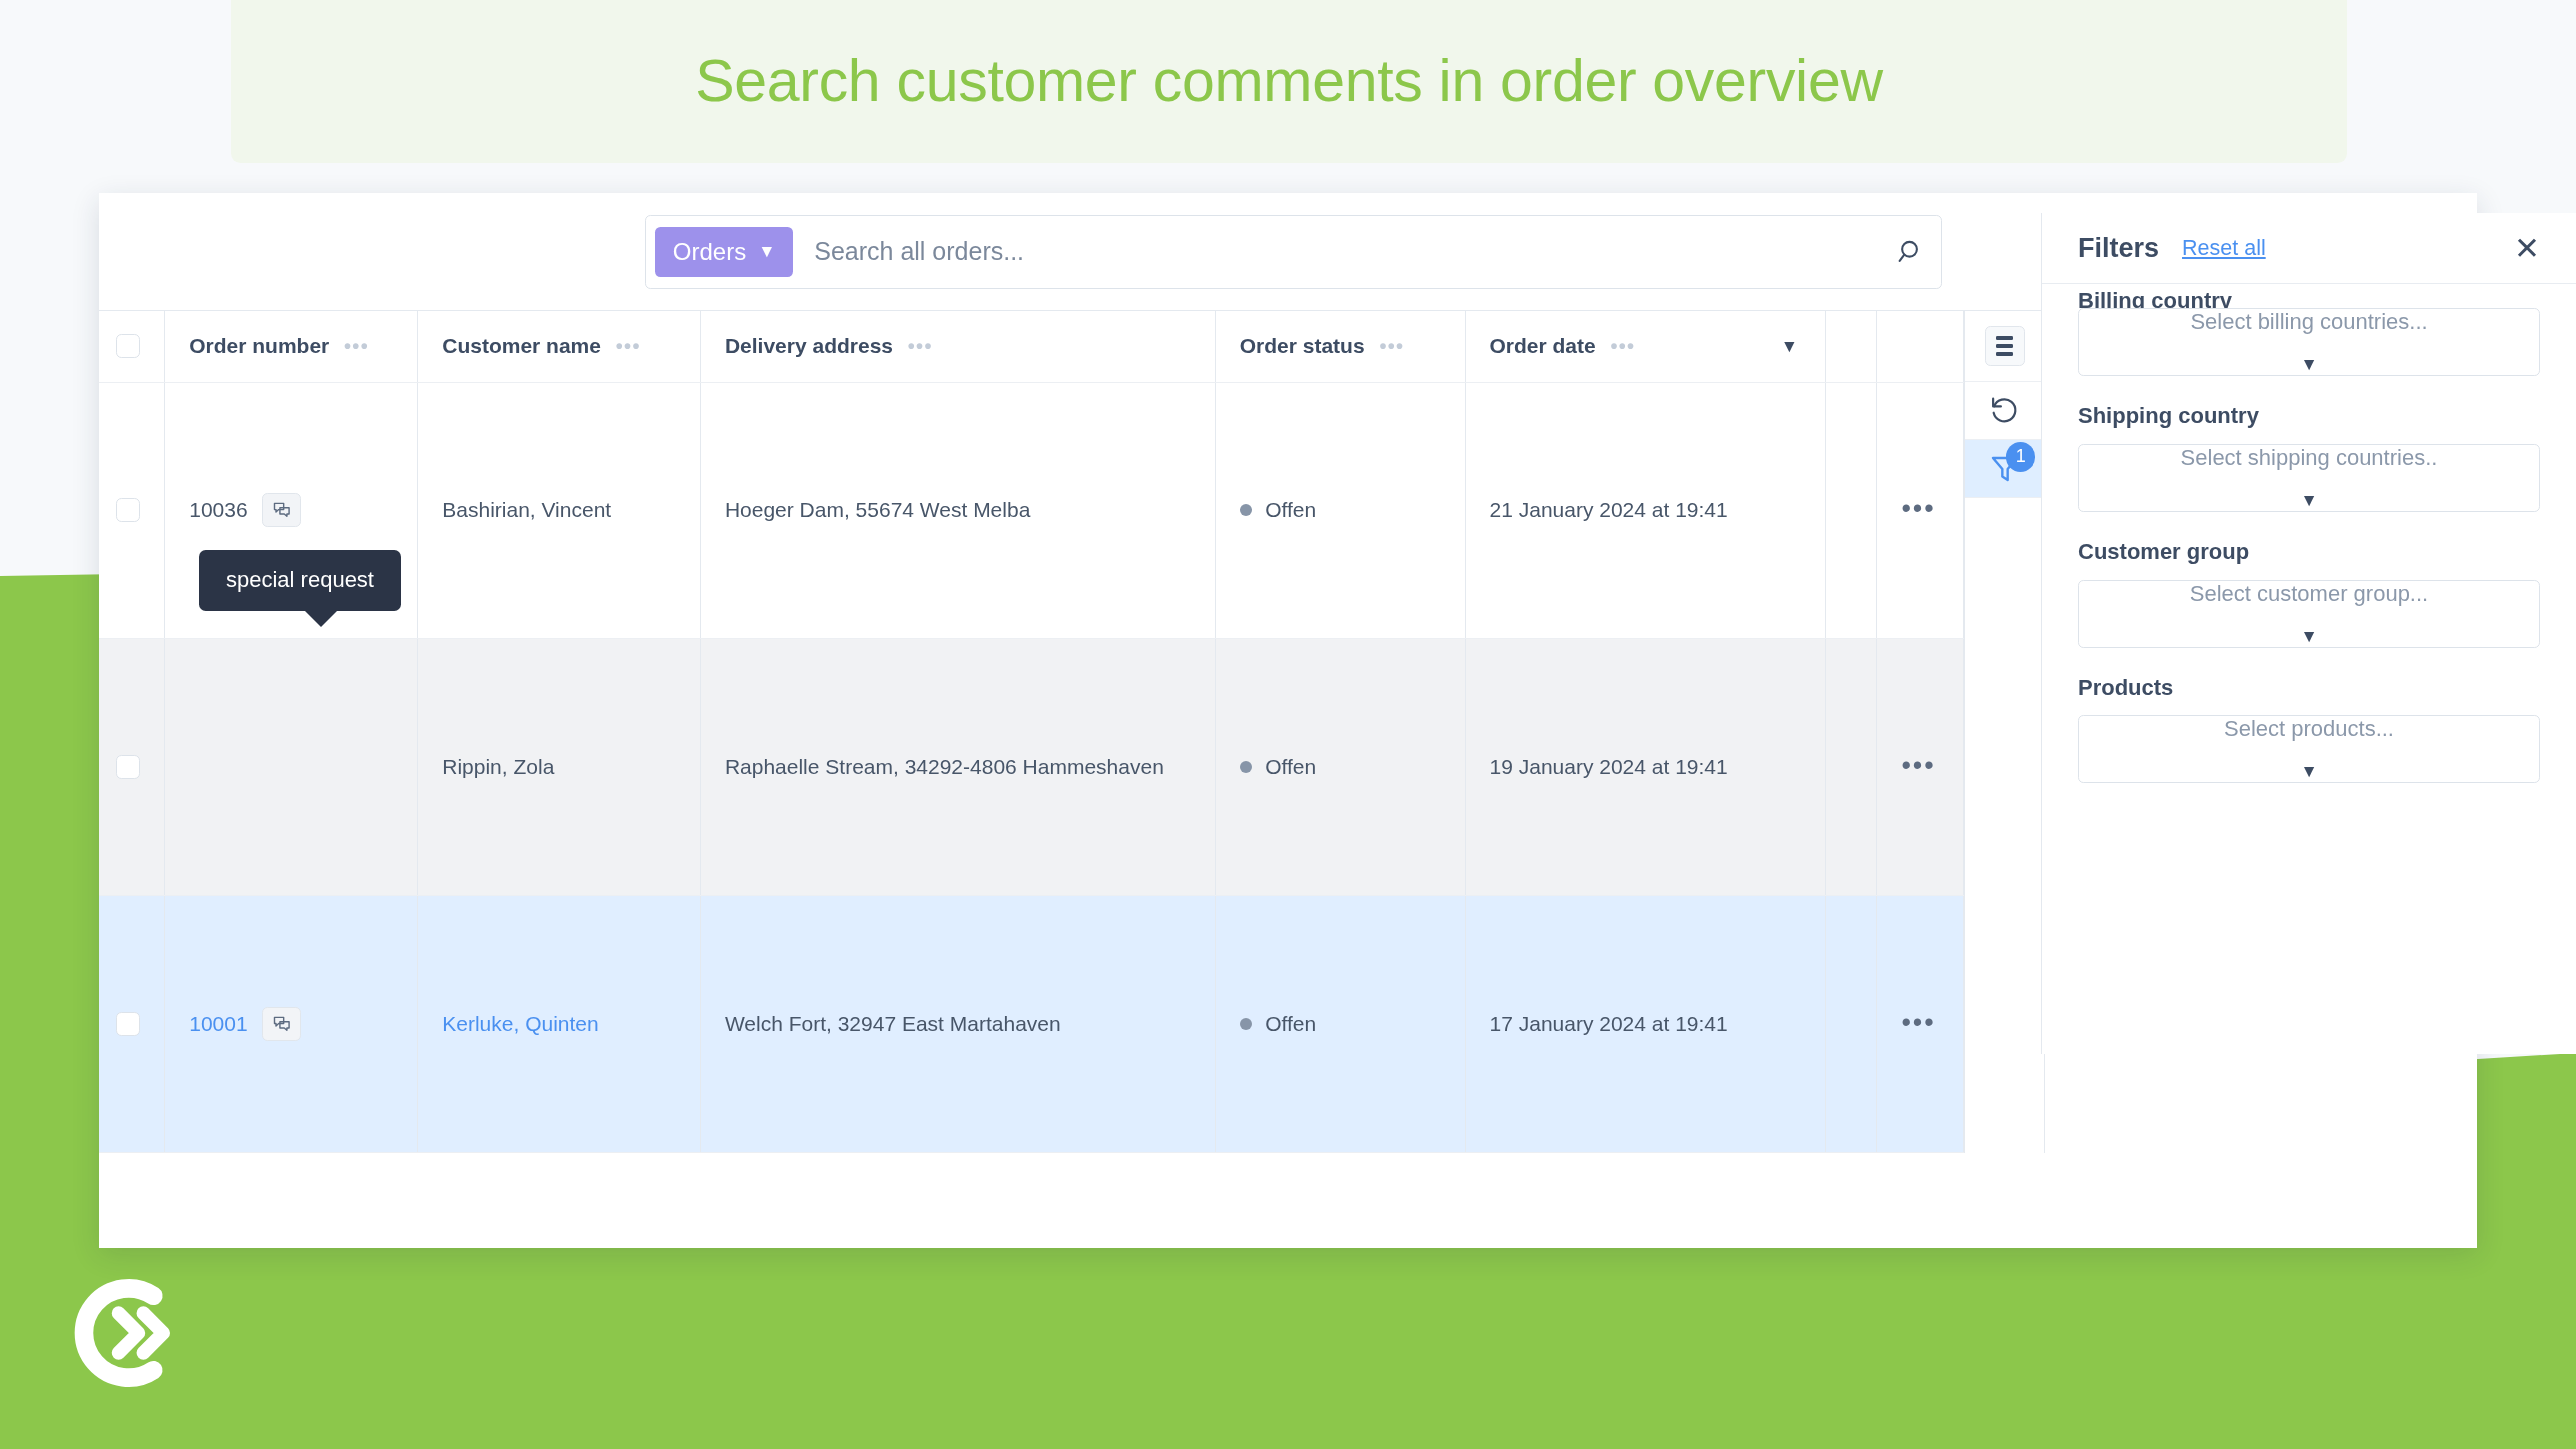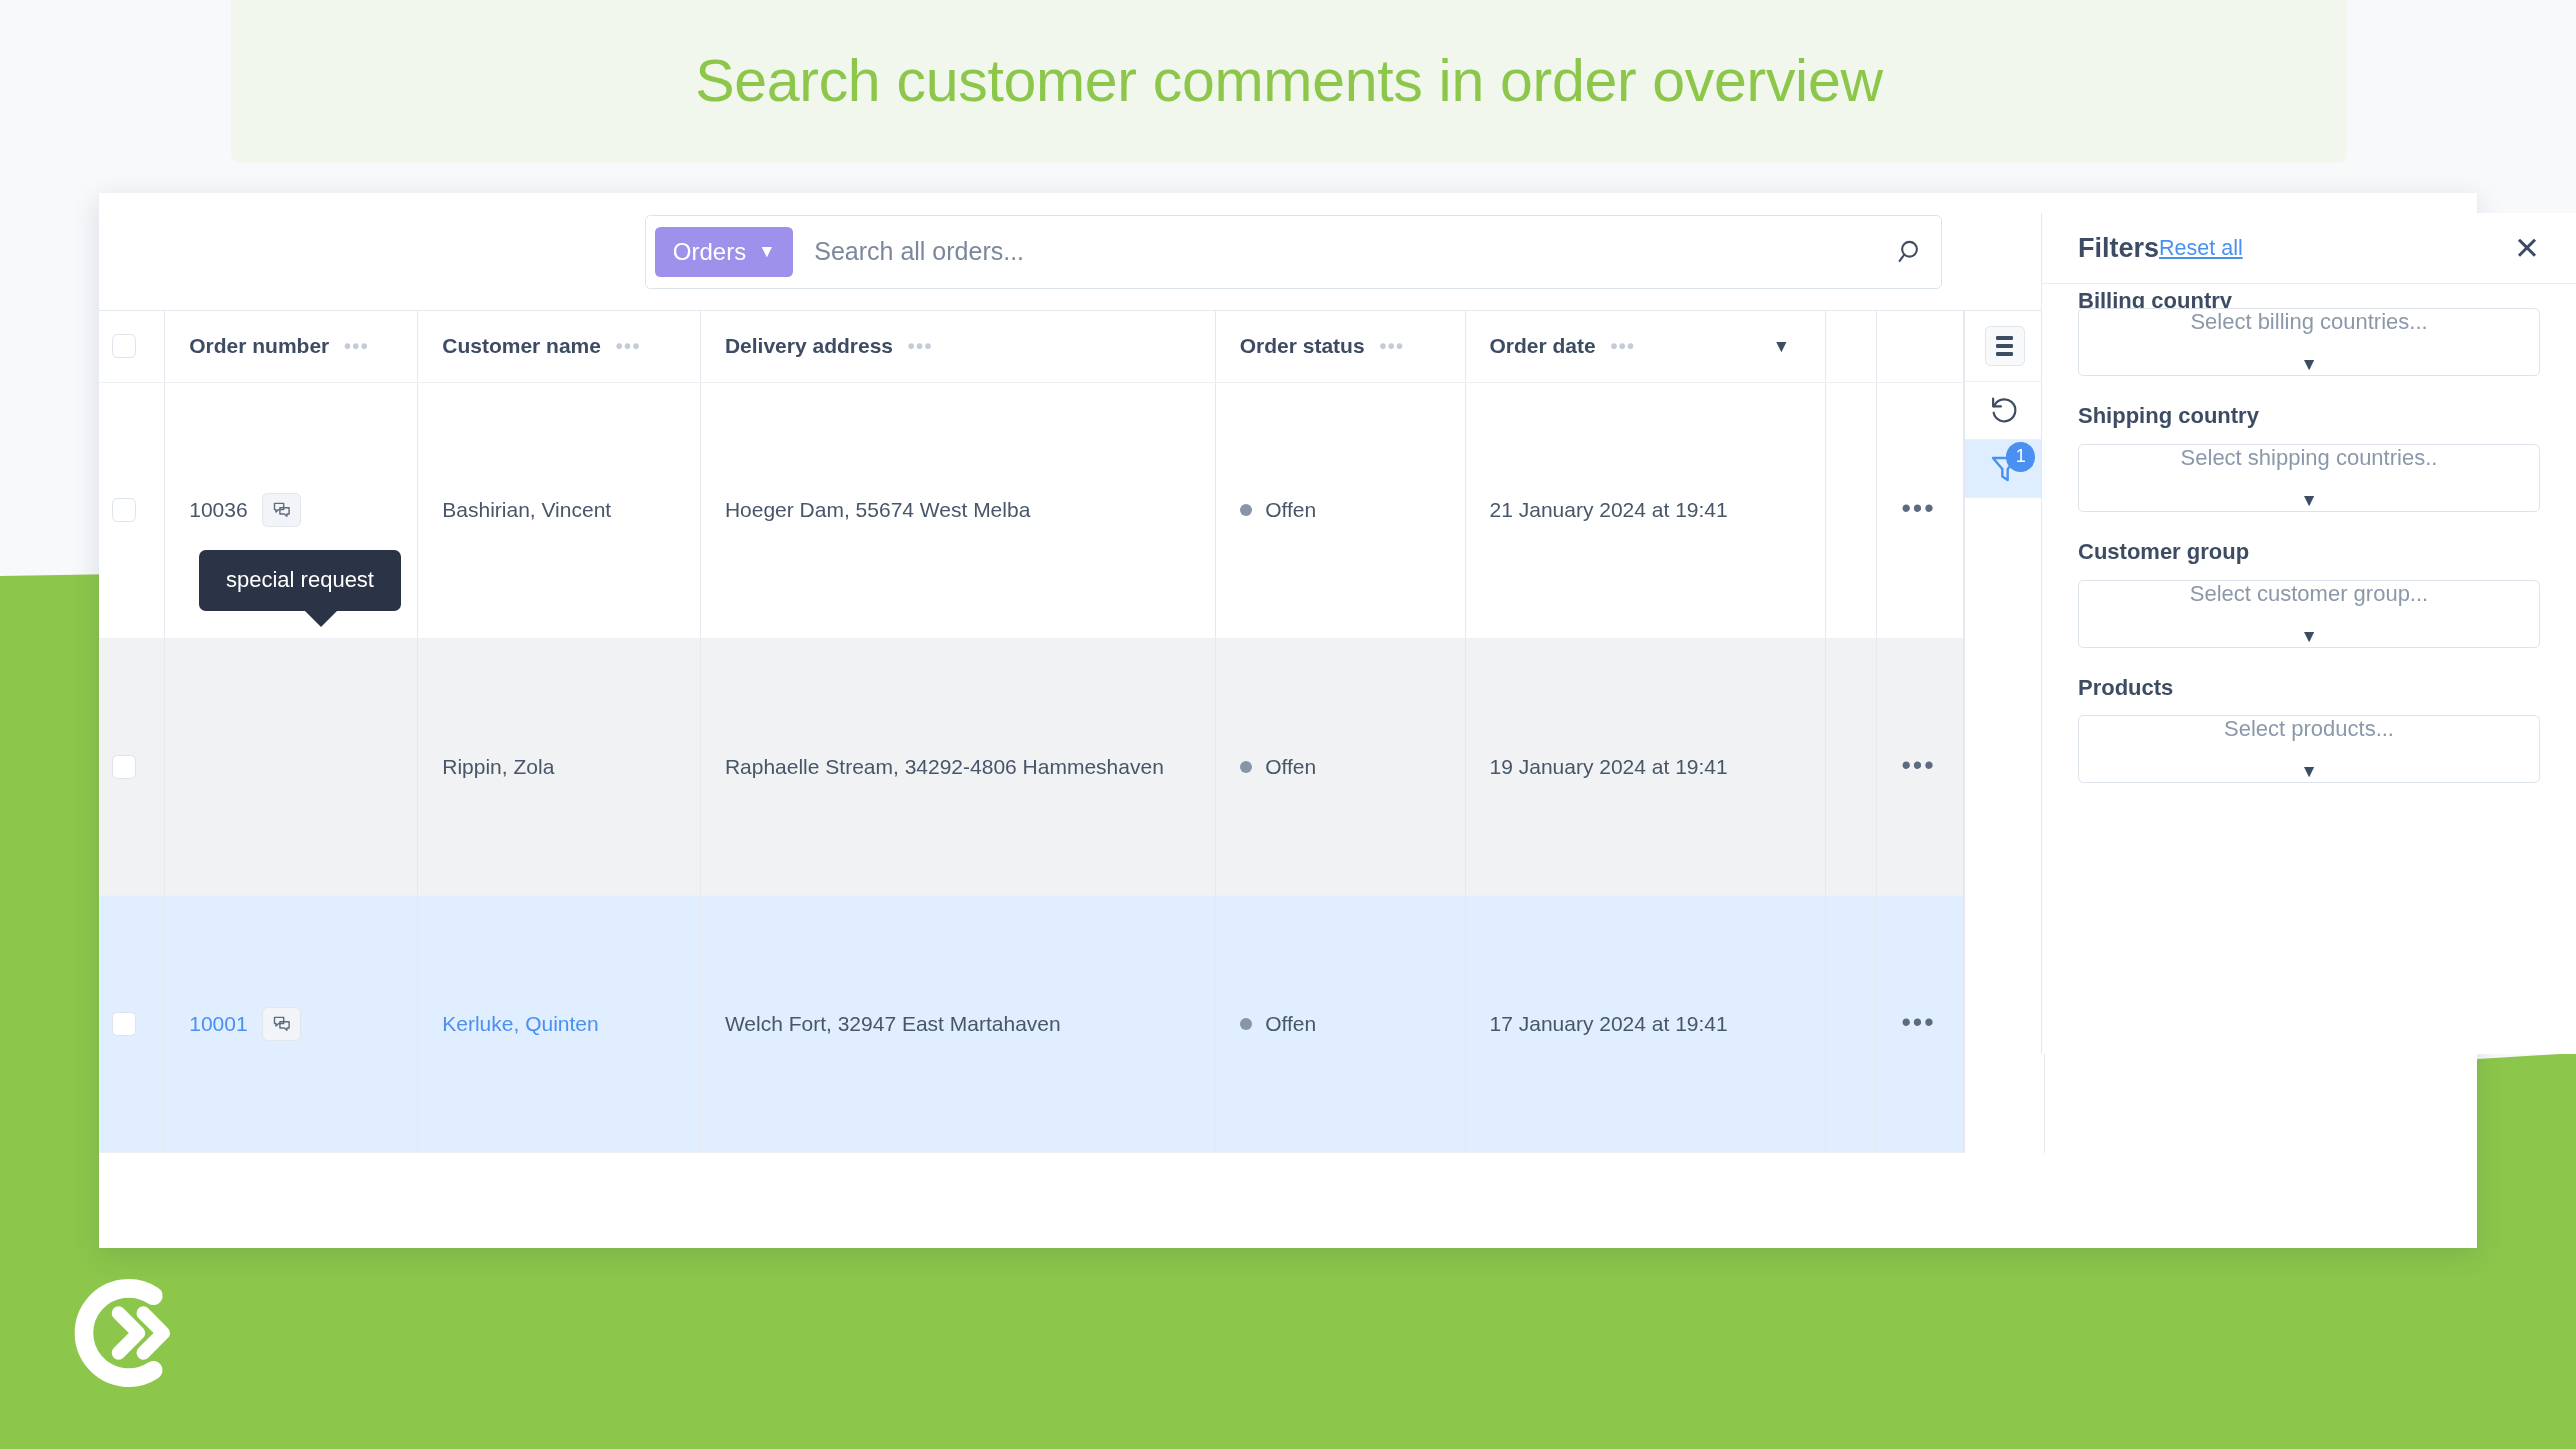--- a/index.html
+++ b/index.html
@@ -106,21 +106,21 @@
     height: 62px; padding: 0 28px; background: #4a90f0; color: #fff;
     border: none; border-radius: 5.4px; font-size: 23px; cursor: pointer;
     font-family: "Liberation Sans", sans-serif;
   }
 
   
   .tablewrap { position: relative; display: flex; height: calc(1055px - 118px - 95px); }
   table.grid { border-collapse: collapse; table-layout: fixed; width: 1865px; }
   table.grid th, table.grid td {
     border-right: 0.7px solid #e4e9ef; border-bottom: 0.7px solid #eceff3;
-    height: 58px; padding: 0 16px 0 24px; text-align: left; vertical-align: middle;
+    height: 58px; padding: 0 8px 0 24px; text-align: left; vertical-align: middle;
   }
   table.grid thead th {
     height: 71px; font-size: 21px; color: #3d4c63; font-weight: bold;
     background: #fff; white-space: nowrap;
   }
   table.grid tbody td { font-size: 21px; color: #485669; white-space: nowrap; }
   .th-inner { display: flex; align-items: center; gap: 14.8px; }
   .dots3 { color: #c3ccd8; font-size: 20px; letter-spacing: 1.3px; line-height: 0.6; }
   .sort-chev { margin-left: auto; margin-right: 19px; font-size: 17.4px; color: #3d4c63; }
 
@@ -178,21 +178,21 @@
     border-left: 17.4px solid transparent; border-right: 17.4px solid transparent;
     border-top: 17.4px solid #2b3446;
   }
 
   
   .filters {
     position: absolute; right: 0; top: 213px; width: 535px; height: 841px;
     background: #fff; border-left: 0.7px solid #e4e9ef; z-index: 8;
   }
   .filters-head {
-    height: 71px; display: flex; align-items: center; 
+    height: 71px; display: flex; align-items: center; gap: 23px;
     padding: 0 0 0 36px; border-bottom: 0.7px solid #e8ecf1;
   }
   .filters-title { font-size: 27px; color: #3d4c63; font-weight: bold; }
   .reset-all { font-size: 21.5px; color: #4a90f0; text-decoration: underline; cursor: pointer; }
   .close-x { margin-left: auto; margin-right: 36px; font-size: 31px; color: #3d4c63; cursor: pointer; line-height: 1; }
   .filters-body {
     padding: 0 36px; height: calc(841px - 71px); overflow: hidden; position: relative;
   }
   .clip-top { height: 24px; overflow: hidden; }
   .clip-top .flabel { position: relative; top: -23px; }

